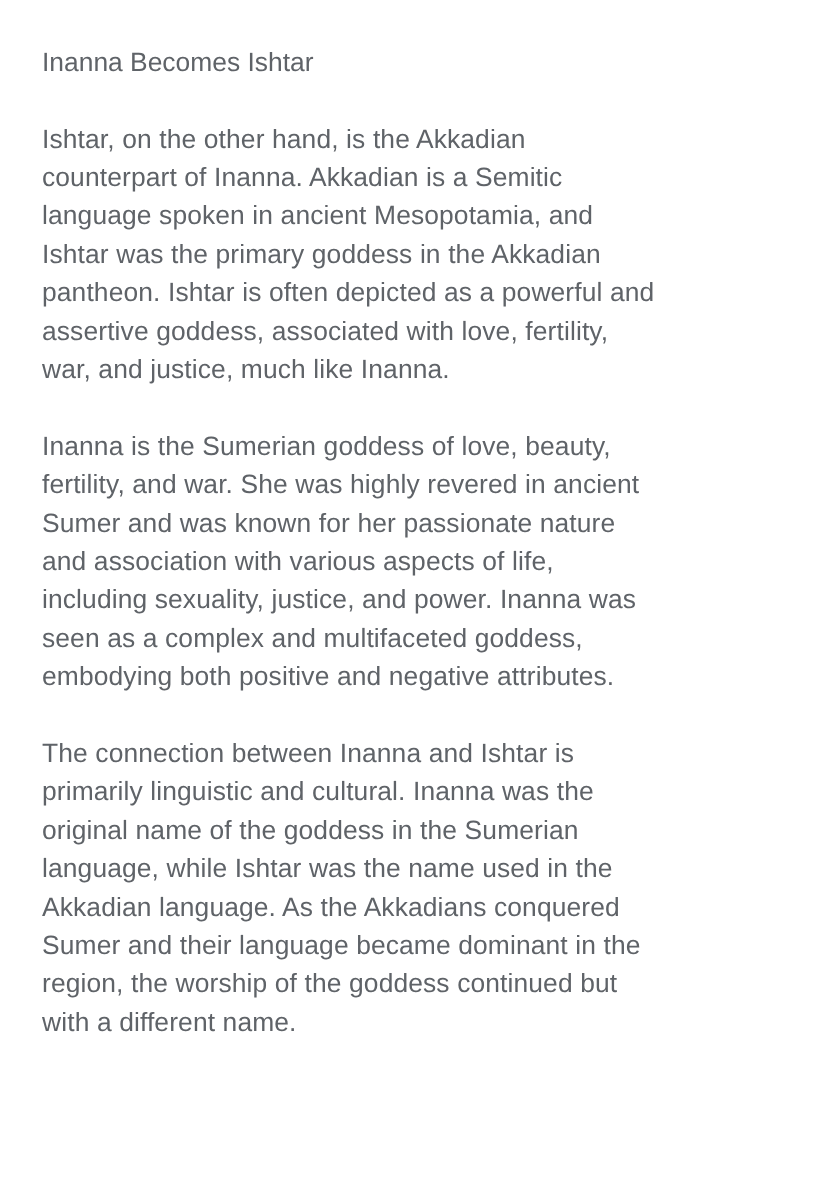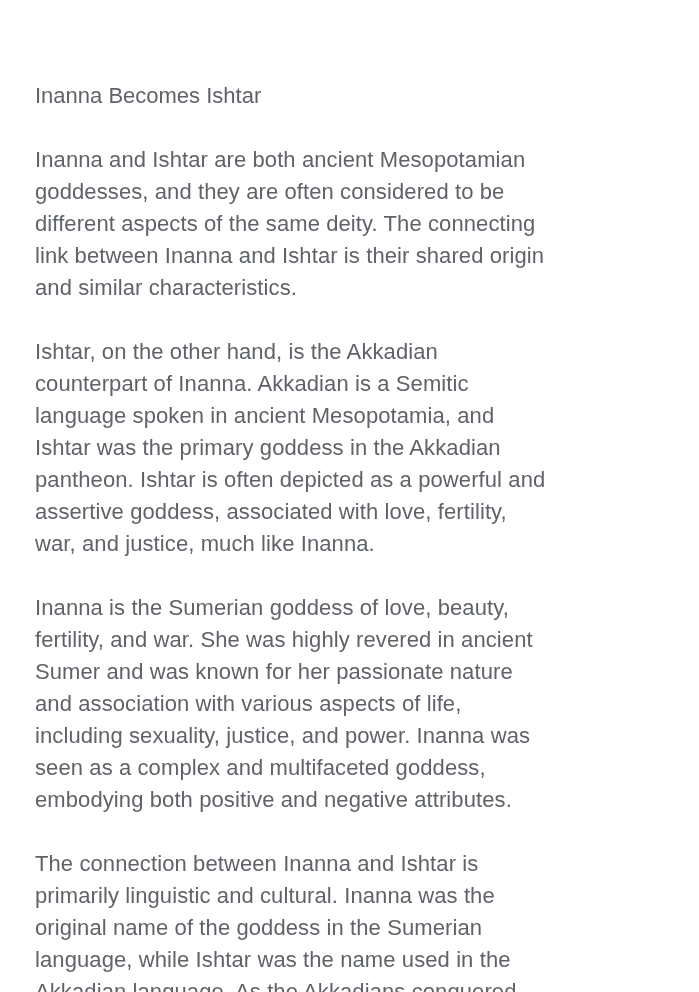--- a/index.html
+++ b/index.html
@@ -8,21 +8,21 @@
     background: #ffffff;
   }
   .page {
     position: relative;
     width: 588px;
     height: 992px;
     box-sizing: border-box;
     background: #ffffff;
     font-family: "Liberation Sans", sans-serif;
     overflow: hidden;
-    padding: 80px 35px 0 35px;
+    padding: 36px 35px 0 35px;
   }
   .doc-title {
     font-size: 22px;
     font-weight: 400;
     line-height: 32px;
     color: #5f6368;
     margin: 0 0 32px 0;
   }
   .doc-paragraph {
     font-size: 22px;
@@ -32,20 +32,19 @@
     margin: 0 0 32px 0;
     letter-spacing: 0.1px;
   }
 </style>
 </head>
 <body>
 
 <div class="page">
   <h1 class="doc-title">Inanna Becomes Ishtar</h1>
 
-  <p class="doc-paragraph">Inanna and Ishtar are both ancient Mesopotamian goddesses, and they are often considered to be different aspects of the same deity. The connecting link between Inanna and Ishtar is their shared origin and similar characteristics.</p>
 
   <p class="doc-paragraph">Ishtar, on the other hand, is the Akkadian counterpart of Inanna. Akkadian is a Semitic language spoken in ancient Mesopotamia, and Ishtar was the primary goddess in the Akkadian pantheon. Ishtar is often depicted as a powerful and assertive goddess, associated with love, fertility, war, and justice, much like Inanna.</p>
 
   <p class="doc-paragraph">Inanna is the Sumerian goddess of love, beauty, fertility, and war. She was highly revered in ancient Sumer and was known for her passionate nature and association with various aspects of life, including sexuality, justice, and power. Inanna was seen as a complex and multifaceted goddess, embodying both positive and negative attributes.</p>
 
   <p class="doc-paragraph">The connection between Inanna and Ishtar is primarily linguistic and cultural. Inanna was the original name of the goddess in the Sumerian language, while Ishtar was the name used in the Akkadian language. As the Akkadians conquered Sumer and their language became dominant in the region, the worship of the goddess continued but with a different name.</p>
 </div>
 
 </body></html>

